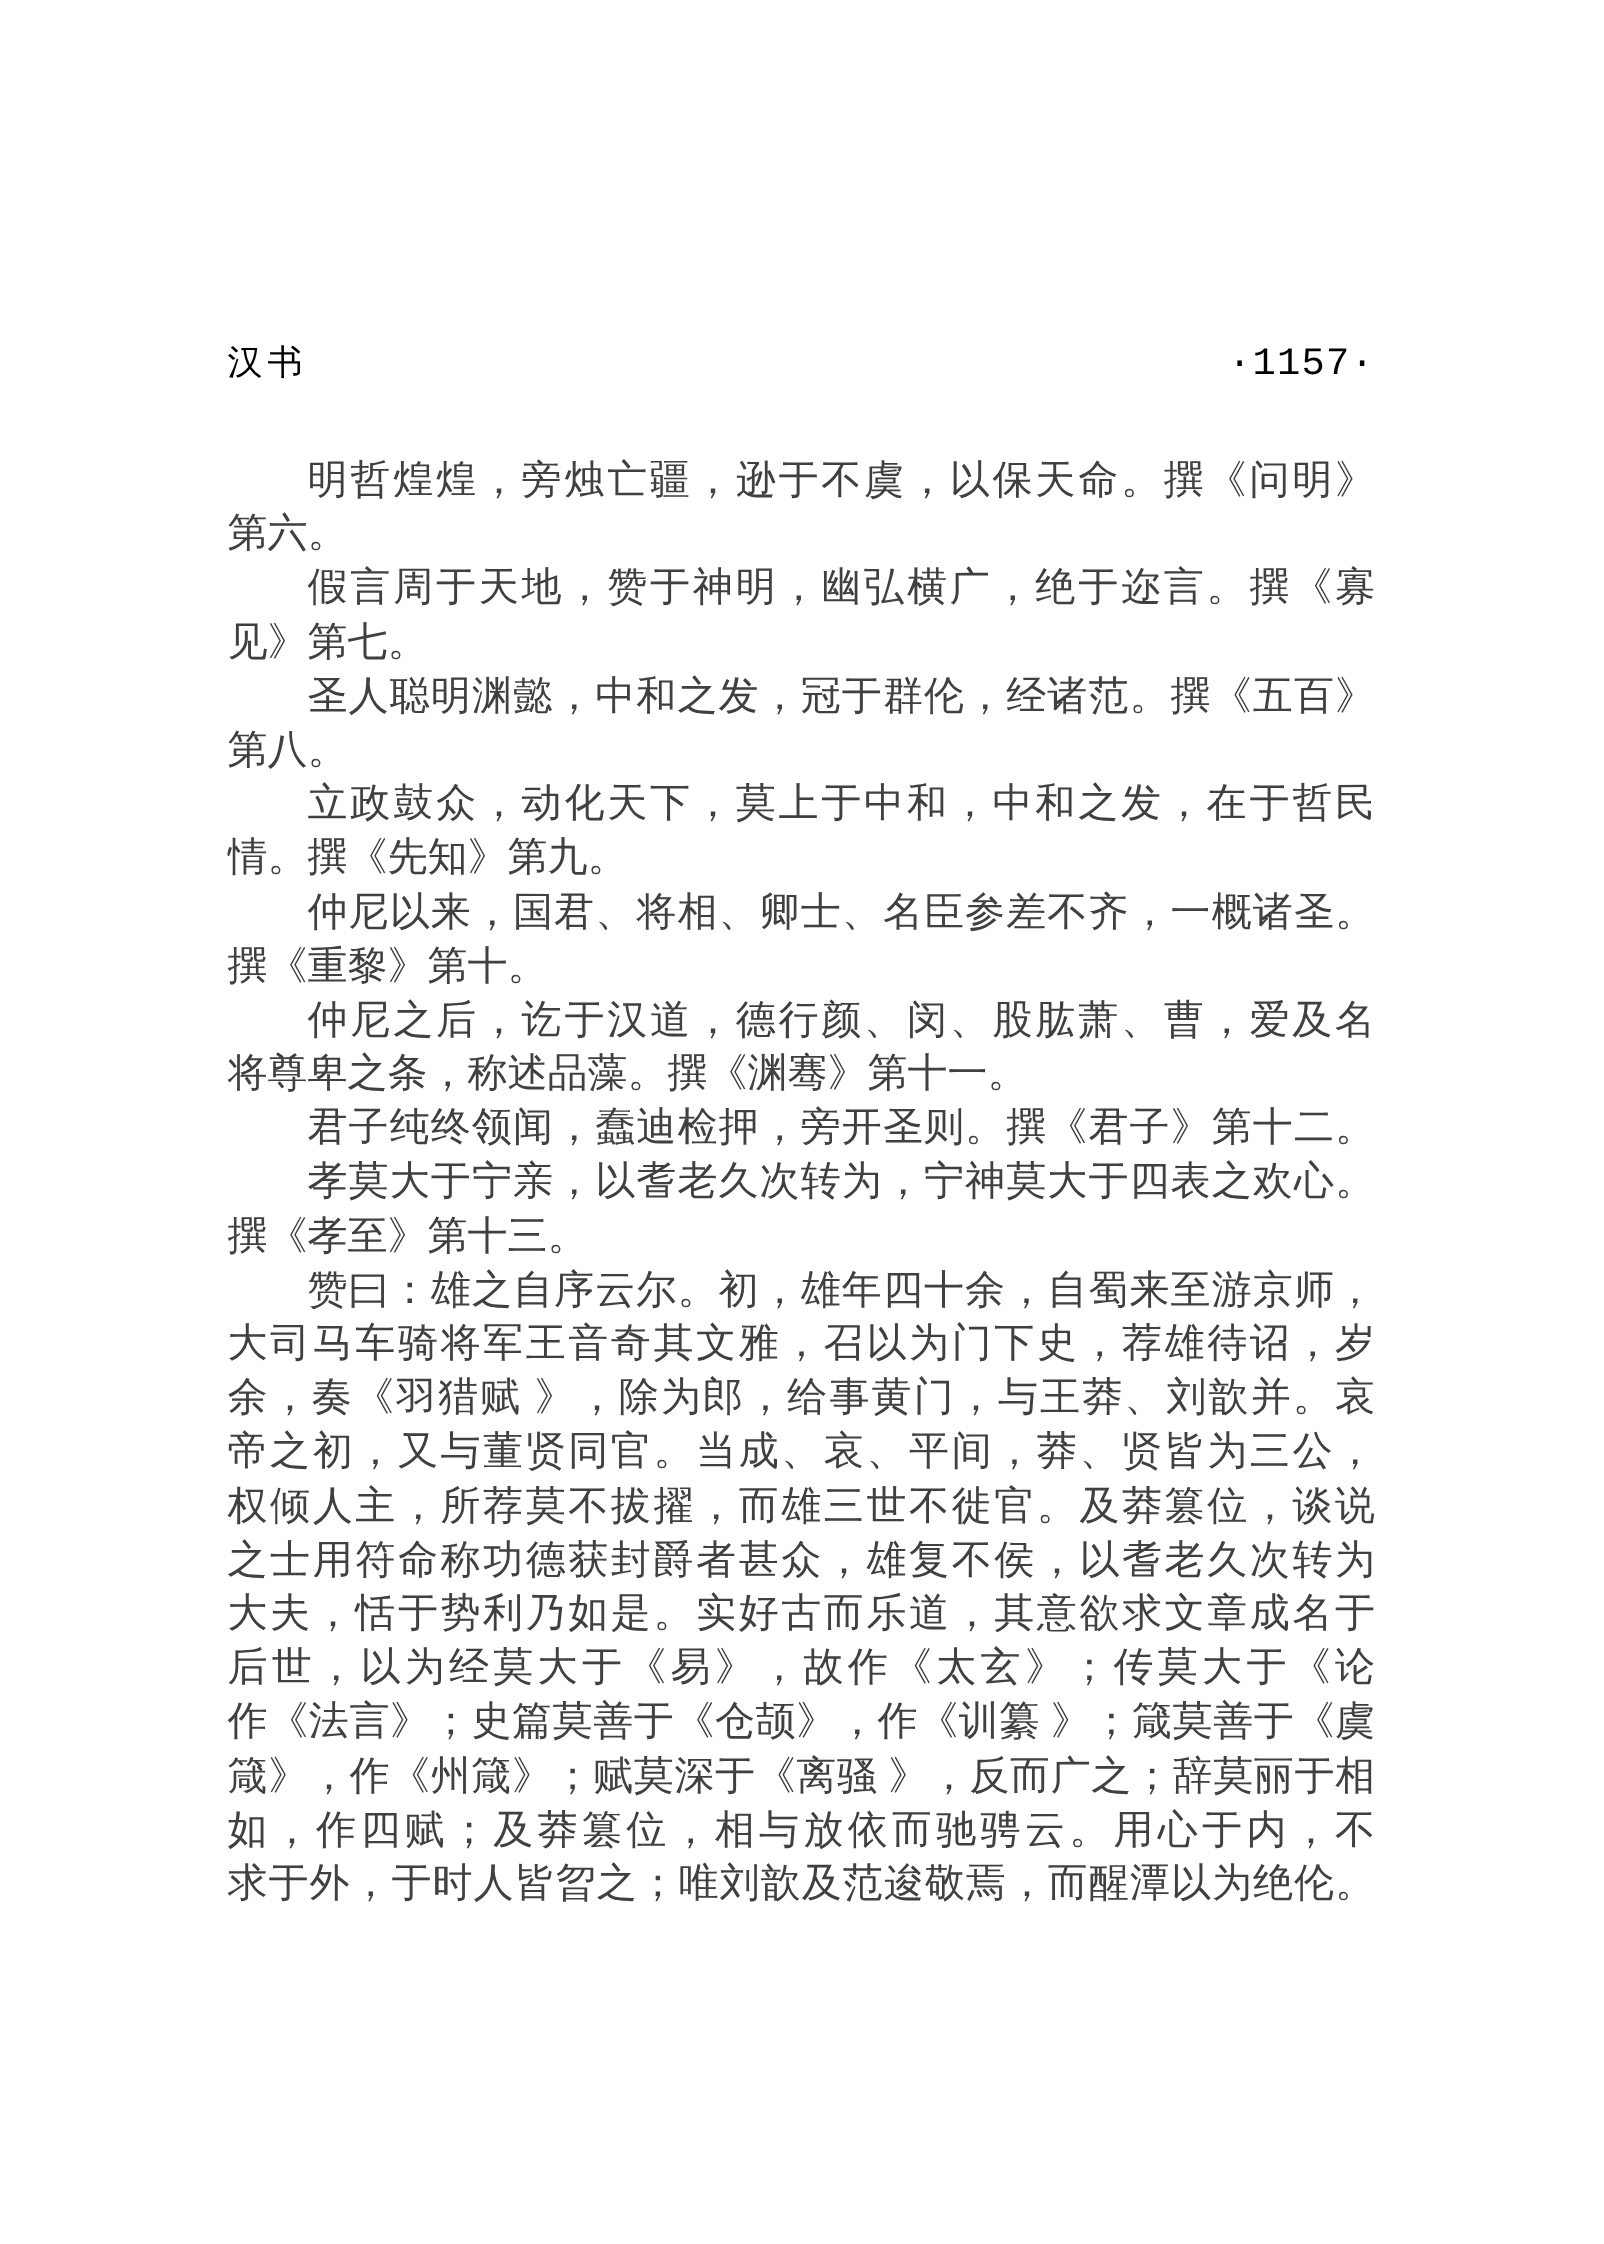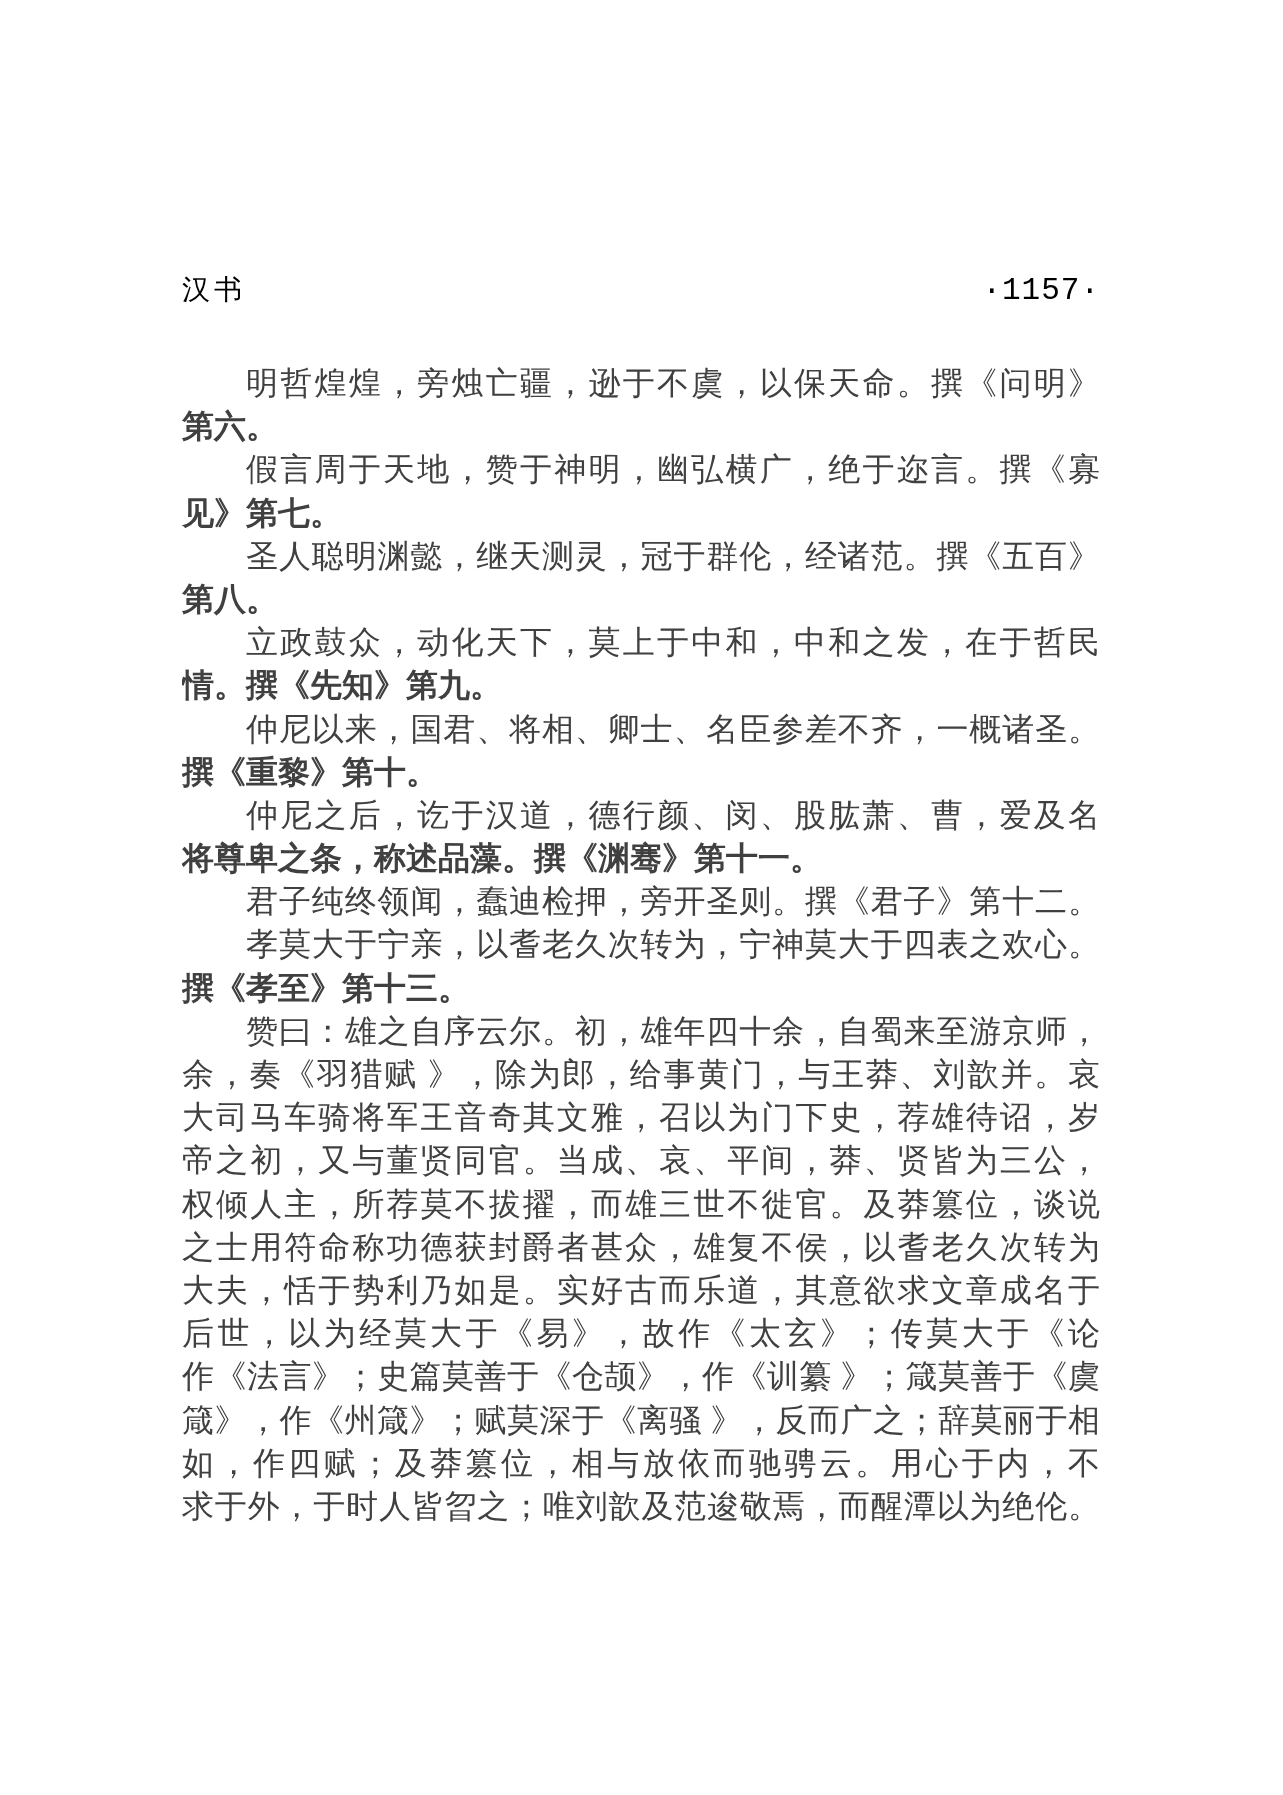--- a/index.html
+++ b/index.html
@@ -53,52 +53,51 @@
     white-space: normal;
     height: 43.2px;
     overflow: hidden;
   }
   .line.indent {
     text-indent: 2em;
   }
   .line.last {
     text-align: left;
     text-align-last: left;
-    font-weight: bold;
   }
 </style>
 </head>
 <body>
 
 <div class="page">
 
   <div class="running-head">
     <span class="book-title">汉书</span>
     <span class="page-number">·1157·</span>
   </div>
 
   <div class="body-text">
     <div class="line indent">明哲煌煌，旁烛亡疆，逊于不虞，以保天命。撰《问明》</div>
     <div class="line last">第六。</div>
     <div class="line indent">假言周于天地，赞于神明，幽弘横广，绝于迩言。撰《寡</div>
     <div class="line last">见》第七。</div>
-    <div class="line indent">圣人聪明渊懿，继天测灵，冠于群伦，经诸范。撰《五百》</div>
+    <div class="line indent">圣人聪明渊懿，中和之发，冠于群伦，经诸范。撰《五百》</div>
     <div class="line last">第八。</div>
     <div class="line indent">立政鼓众，动化天下，莫上于中和，中和之发，在于哲民</div>
     <div class="line last">情。撰《先知》第九。</div>
     <div class="line indent">仲尼以来，国君、将相、卿士、名臣参差不齐，一概诸圣。</div>
     <div class="line last">撰《重黎》第十。</div>
     <div class="line indent">仲尼之后，讫于汉道，德行颜、闵、股肱萧、曹，爱及名</div>
     <div class="line last">将尊卑之条，称述品藻。撰《渊骞》第十一。</div>
     <div class="line indent">君子纯终领闻，蠢迪检押，旁开圣则。撰《君子》第十二。</div>
     <div class="line indent">孝莫大于宁亲，以耆老久次转为，宁神莫大于四表之欢心。</div>
     <div class="line last">撰《孝至》第十三。</div>
     <div class="line indent">赞曰：雄之自序云尔。初，雄年四十余，自蜀来至游京师，</div>
+    <div class="line">大司马车骑将军王音奇其文雅，召以为门下史，荐雄待诏，岁</div>
     <div class="line">余，奏《羽猎赋 》，除为郎，给事黄门，与王莽、刘歆并。哀</div>
-    <div class="line">大司马车骑将军王音奇其文雅，召以为门下史，荐雄待诏，岁</div>
     <div class="line">帝之初，又与董贤同官。当成、哀、平间，莽、贤皆为三公，</div>
     <div class="line">权倾人主，所荐莫不拔擢，而雄三世不徙官。及莽篡位，谈说</div>
     <div class="line">之士用符命称功德获封爵者甚众，雄复不侯，以耆老久次转为</div>
     <div class="line">大夫，恬于势利乃如是。实好古而乐道，其意欲求文章成名于</div>
     <div class="line">后世，以为经莫大于《易》，故作《太玄》；传莫大于《论语》，</div>
     <div class="line">作《法言》；史篇莫善于《仓颉》，作《训纂 》；箴莫善于《虞</div>
     <div class="line">箴》，作《州箴》；赋莫深于《离骚 》，反而广之；辞莫丽于相</div>
     <div class="line">如，作四赋；及莽篡位，相与放依而驰骋云。用心于内，不</div>
     <div class="line">求于外，于时人皆曶之；唯刘歆及范逡敬焉，而醒潭以为绝伦。</div>
   </div>

